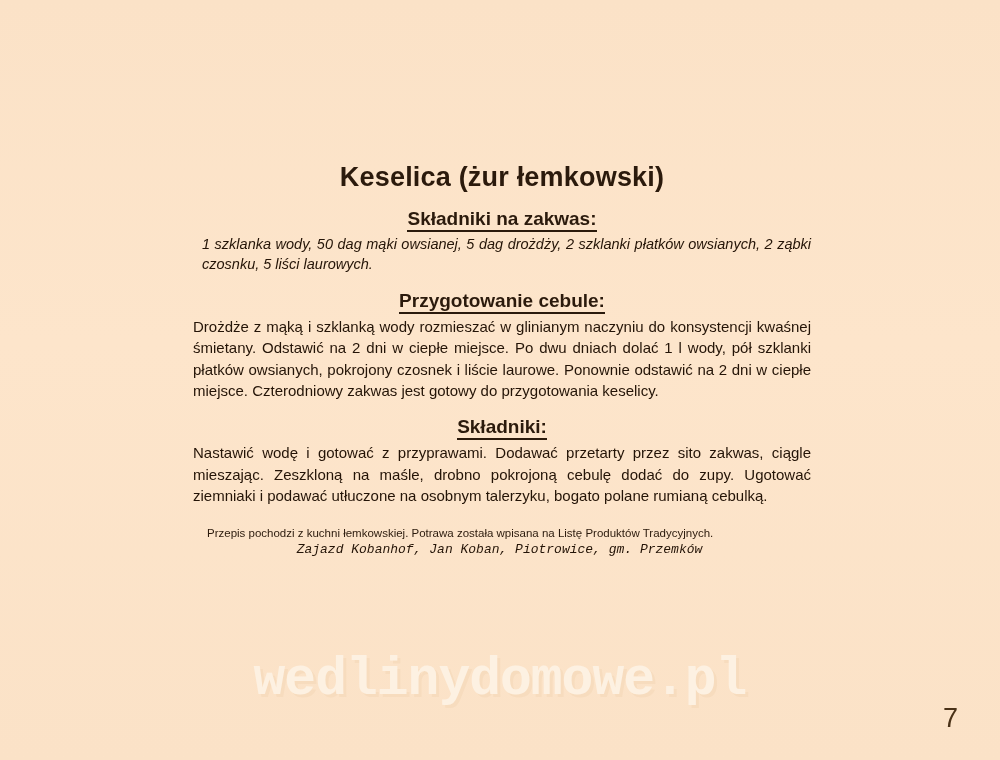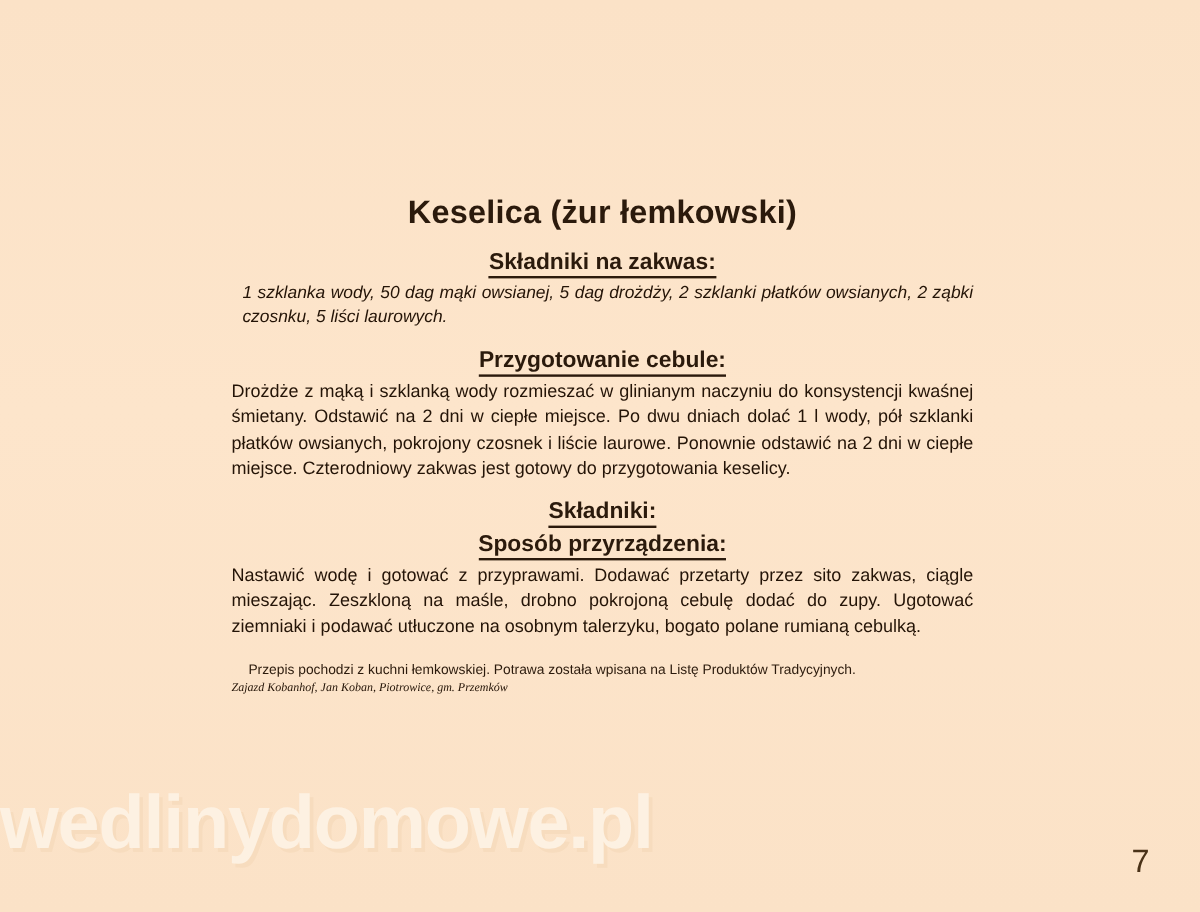--- a/index.html
+++ b/index.html
@@ -82,39 +82,39 @@
   }
 
   .note {
     font-size: 11.5px;
     color: #2b1a0c;
     line-height: 1.4;
     margin: 0 0 0 14px;
   }
 
   .attribution {
-    font-family: Liberation Serif, serif;
+    font-family: Liberation Mono, monospace;
     font-style: italic;
-    font-size: 10px;
+    font-size: 13px;
     color: #241407;
-    text-align: left;
+    text-align: center;
     margin: 0 5px 0 0;
     line-height: 1.35;
   }
 
   
   .watermark {
     position: absolute;
     left: 0;
     right: 0;
     top: 650px;
-    text-align: left;
-    font-family: Liberation Sans, sans-serif;
+    text-align: center;
+    font-family: Liberation Mono, monospace;
     font-weight: 700;
-    font-size: 63px;
+    font-size: 53px;
     letter-spacing: -1px;
     color: #fdf1e2;
     text-shadow: 3px 3px 0 #f7dcbe;
     user-select: none;
     pointer-events: none;
     white-space: nowrap;
   }
 
   
   .page-number {
@@ -139,21 +139,20 @@
     <h1 class="recipe-title">Keselica (żur łemkowski)</h1>
 
     <div class="section-heading"><span class="h-text">Składniki na zakwas:</span></div>
     <p class="ingredients">1 szklanka wody, 50 dag mąki owsianej, 5 dag drożdży, 2 szklanki płatków owsianych, 2 ząbki czosnku, 5 liści laurowych.</p>
 
     <div class="section-heading"><span class="h-text">Przygotowanie cebule:</span></div>
     <p class="body-text">Drożdże z mąką i szklanką wody rozmieszać w glinianym naczyniu do konsystencji kwaśnej śmietany. Odstawić na 2 dni w ciepłe miejsce. Po dwu dniach dolać 1 l wody, pół szklanki płatków owsianych, pokrojony czosnek i liście laurowe. Ponownie odstawić na 2 dni w ciepłe miejsce. Czterodniowy zakwas jest gotowy do przygotowania keselicy.</p>
 
     <div class="section-heading"><span class="h-text">Składniki:</span></div>
 
-    <div class="section-heading"><span class="h-text">Sposób przyrządzenia:</span></div>
     <p class="body-text last">Nastawić wodę i gotować z przyprawami. Dodawać przetarty przez sito zakwas, ciągle mieszając. Zeszkloną na maśle, drobno pokrojoną cebulę dodać do zupy. Ugotować ziemniaki i podawać utłuczone na osobnym talerzyku, bogato polane rumianą cebulką.</p>
 
     <p class="note">Przepis pochodzi z kuchni łemkowskiej. Potrawa została wpisana na Listę Produktów Tradycyjnych.</p>
 
     <p class="attribution">Zajazd Kobanhof, Jan Koban, Piotrowice, gm. Przemków</p>
 
   </div>
 
   <div class="page-number">7</div>
 

